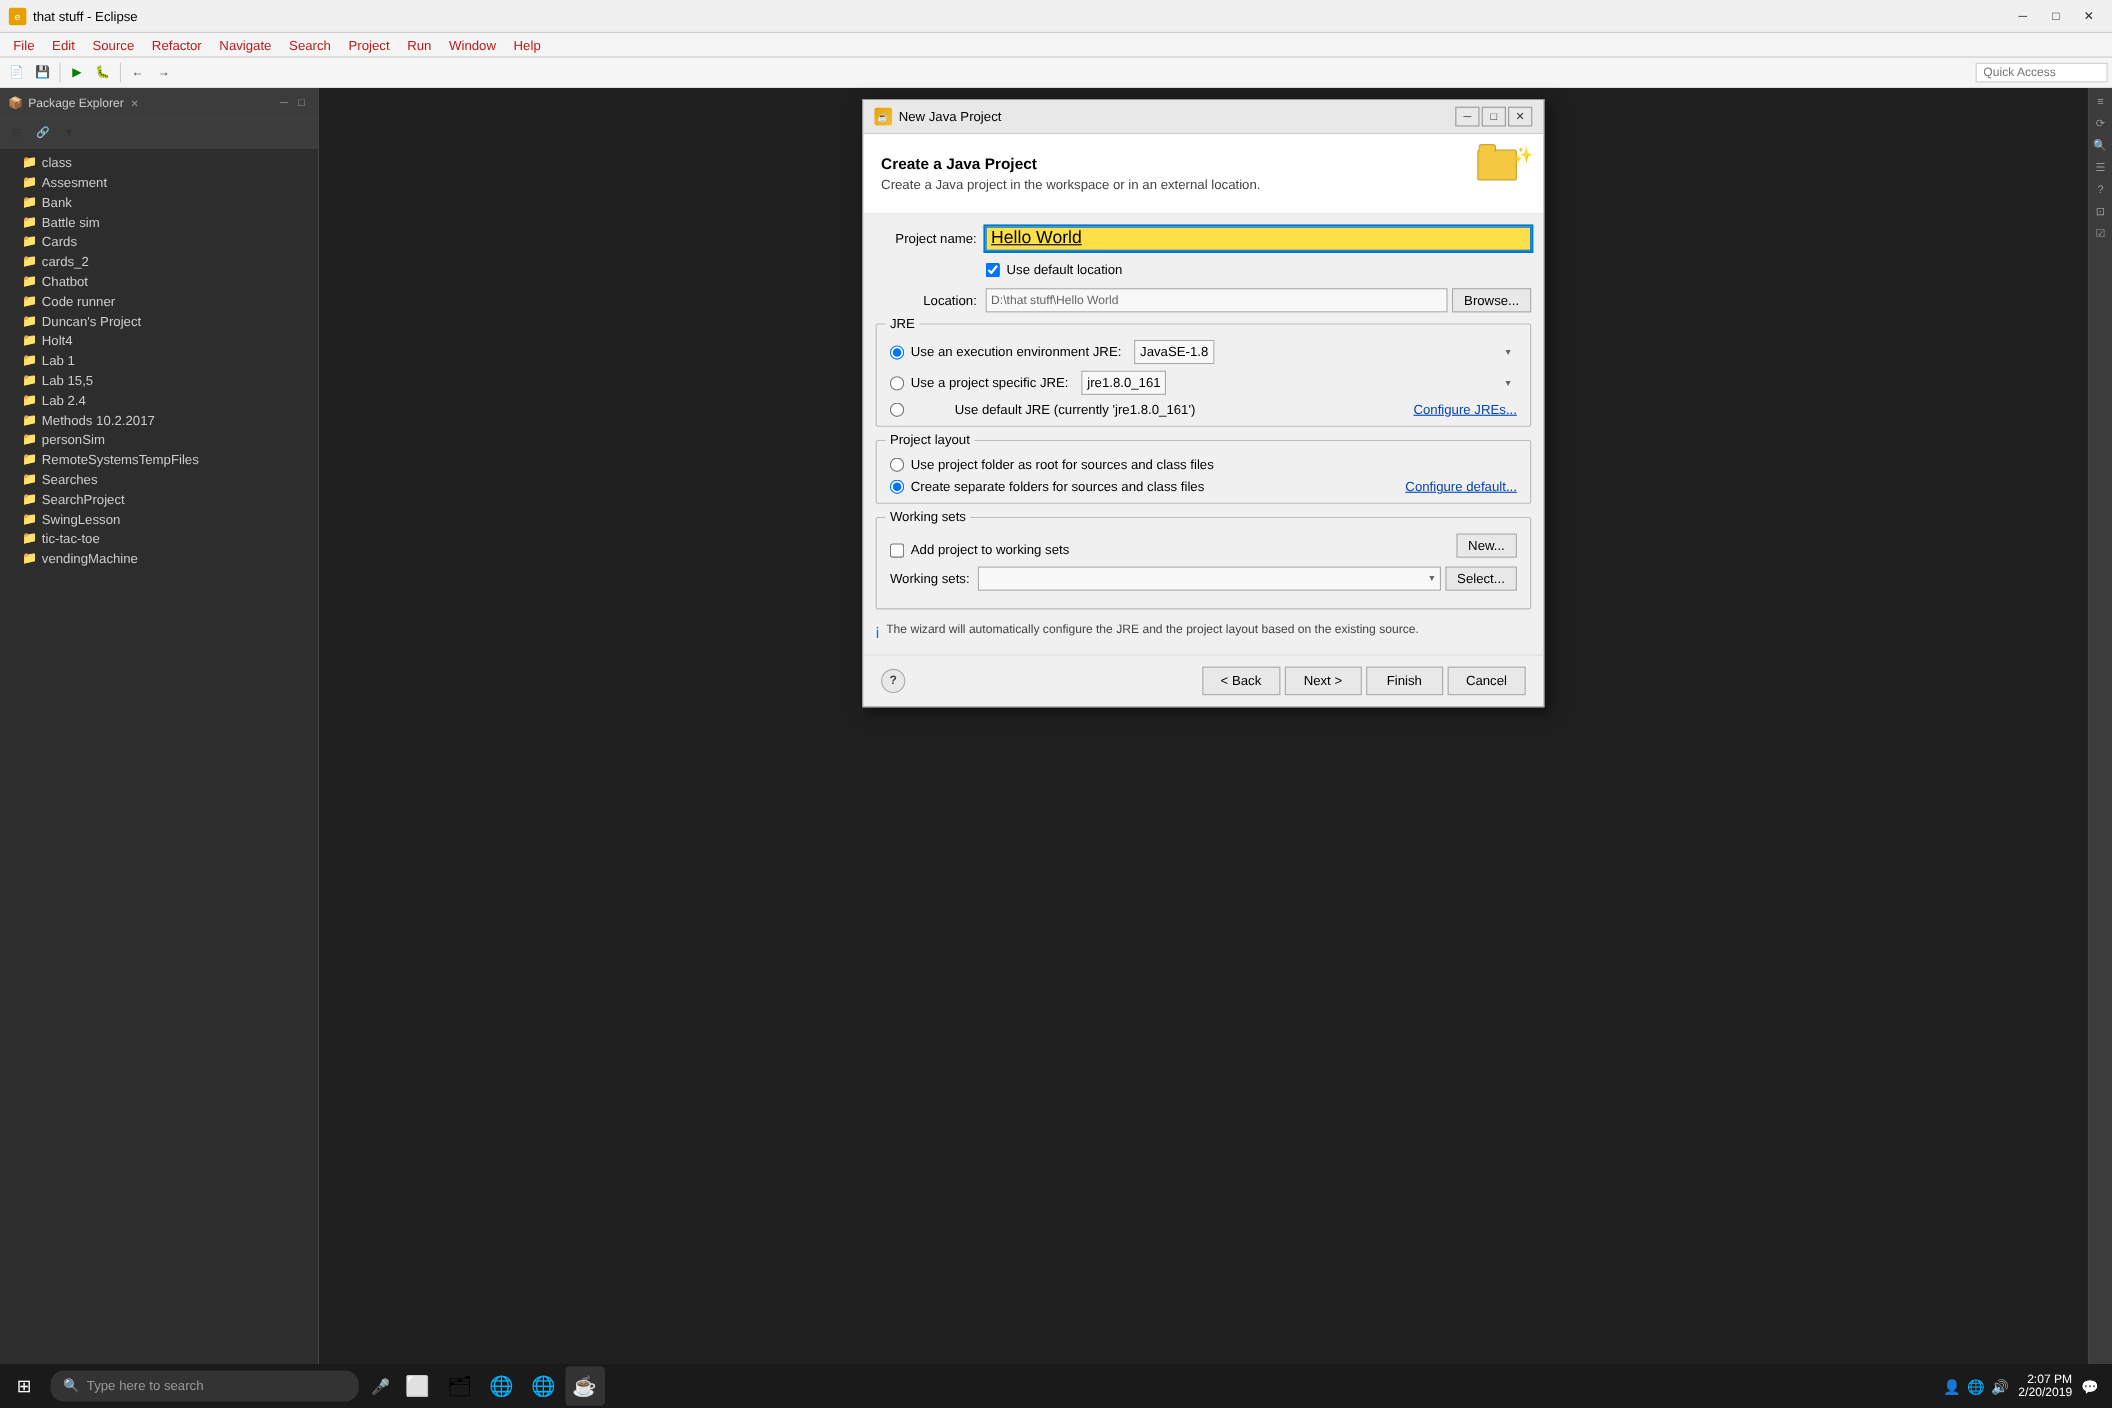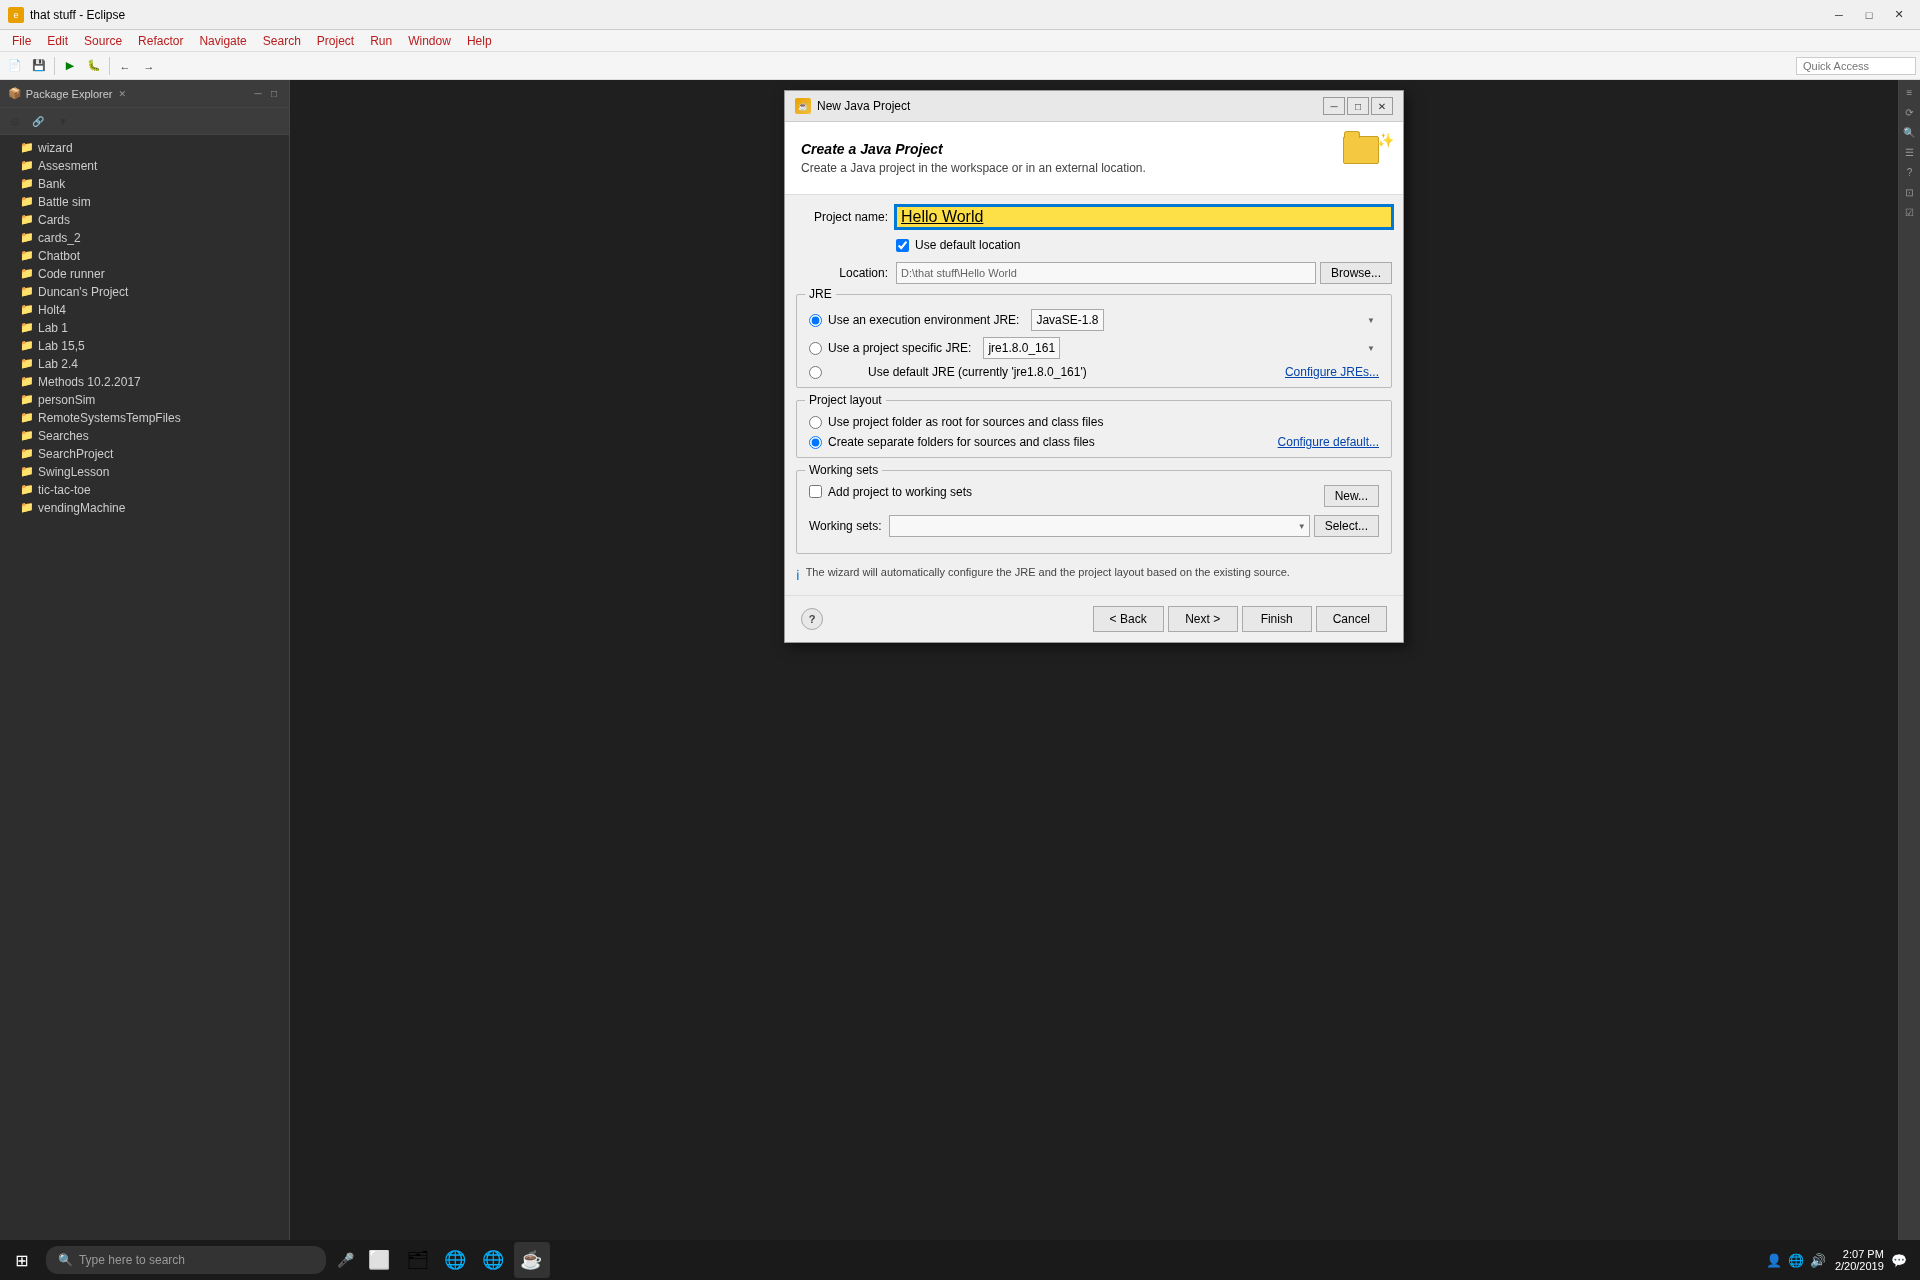--- a/index.html
+++ b/index.html
@@ -250,21 +250,20 @@
       display: flex;
       align-items: center;
       justify-content: space-between;
       border-bottom: 1px solid #ddd;
     }
     .dialog-header-text h2 {
       font-size: 14px;
       font-weight: bold;
       color: #000;
       margin-bottom: 4px;
-      font-style: italic;
     }
     .dialog-header-text p {
       font-size: 12px;
       color: #444;
     }
     .dialog-header-icon {
       width: 44px; height: 44px;
       position: relative;
     }
     .folder-big {
@@ -636,21 +635,21 @@
       </div>
     </div>
     <div class="panel-toolbar">
       <button class="toolbar-btn" style="font-size:10px;">⊟</button>
       <button class="toolbar-btn" style="font-size:10px;">🔗</button>
       <button class="toolbar-btn" style="font-size:10px;">▼</button>
     </div>
     <div id="project-tree">
     <div class="tree-item">
           <span class="folder-icon">📁</span>
-          <span>wizard</span>
+          <span>class</span>
         </div>
         <div class="tree-item">
           <span class="folder-icon">📁</span>
           <span>Assesment</span>
         </div>
         <div class="tree-item">
           <span class="folder-icon">📁</span>
           <span>Bank</span>
         </div>
         <div class="tree-item">
@@ -818,21 +817,21 @@
                 <input type="radio" name="layout" style="margin-right: 6px;" checked="">
                 <span class="radio-label">Create separate folders for sources and class files</span>
                 <span class="configure-link" style="margin-left:auto;">Configure default...</span>
               </div>
             </div>
           </div>
 
           <div class="group-box">
             <span class="group-box-title">Working sets</span>
             <div class="group-body">
-              <div style="display:flex; align-items:flex-start; margin-bottom:8px;">
+              <div style="display:flex; align-items:flex-end; margin-bottom:8px;">
                 <input type="checkbox" style="margin-right: 6px;">
                 <label>Add project to working sets</label>
                 <button class="ws-btn" style="margin-left:auto;">New...</button>
               </div>
               <div class="working-sets-row">
                 <label style="font-size:12px; color:#000;">Working sets:</label>
                 <div class="working-sets-input-wrapper">
                   <input type="text" class="working-sets-input" style="">
                 </div>
                 <button class="ws-btn">Select...</button>

